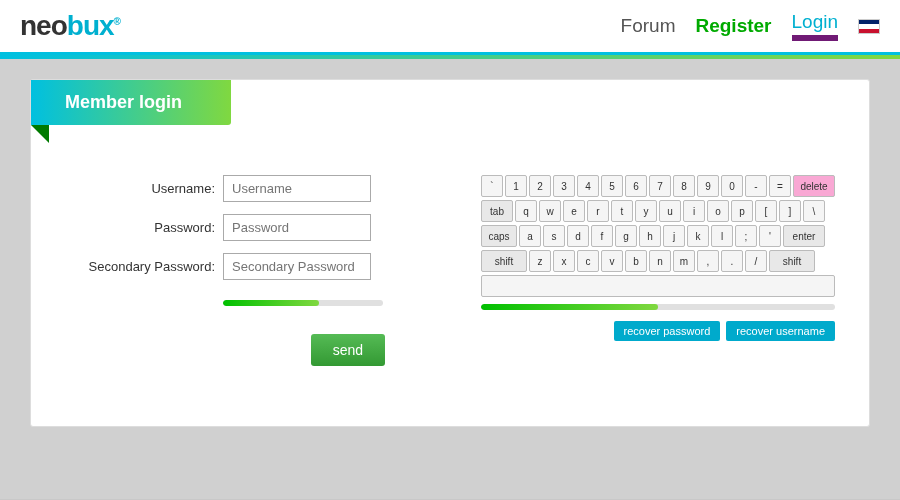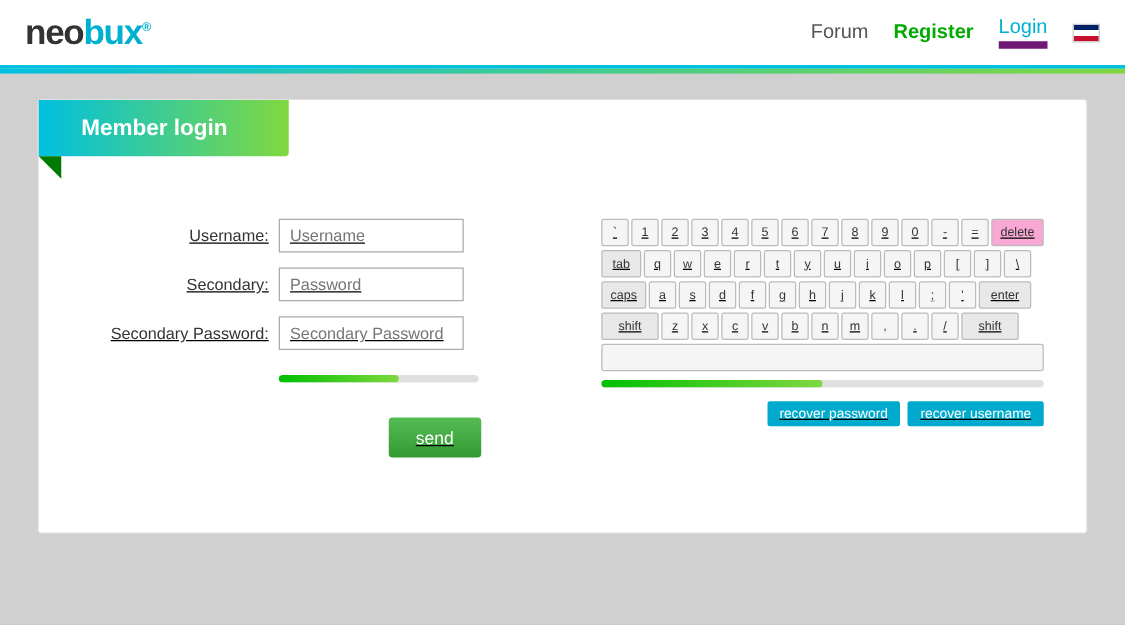--- a/index.html
+++ b/index.html
@@ -37,21 +37,21 @@
       font-size: 10px;
       color: #999;
       vertical-align: super;
     }
     .nav {
       display: flex;
       align-items: center;
       gap: 20px;
     }
     .nav-link {
-      font-size: 16px;
+      font-size: 19px;
       color: #555;
       text-decoration: none;
       cursor: pointer;
     }
     .nav-link.active {
       color: #00b0d0;
       border-bottom: 6px solid #701a75;
       padding-bottom: 2px;
     }
     .nav-link.green {
@@ -113,21 +113,20 @@
       border-right: 0px solid transparent;
       border-top: 18px solid #007a00;
     }
 
     
     .form-section {
       display: flex;
       justify-content: center;
       gap: 96px;
       padding: 20px 40px;
-      text-decoration: underline;
     }
 
     .form-fields {
       display: flex;
       flex-direction: column;
       gap: 12px;
       min-width: 320px;
     }
 
     .field-row {
@@ -300,21 +299,21 @@
     </div>
 
     <div class="form-section">
 
       <div class="form-fields">
         <div class="field-row">
           <span class="field-label">Username:</span>
           <input class="field-input" type="text" placeholder="Username" style="">
         </div>
         <div class="field-row">
-          <span class="field-label">Secondary:</span>
+          <span class="field-label">Password:</span>
           <input class="field-input" type="password" placeholder="Password" style="">
         </div>
         <div class="field-row">
           <span class="field-label">Secondary Password:</span>
           <input class="field-input" type="password" placeholder="Secondary Password" style="">
         </div>
 
         <div class="progress-bar-container">
           <div class="progress-bar-fill" style="width:60%"></div>
         </div>

